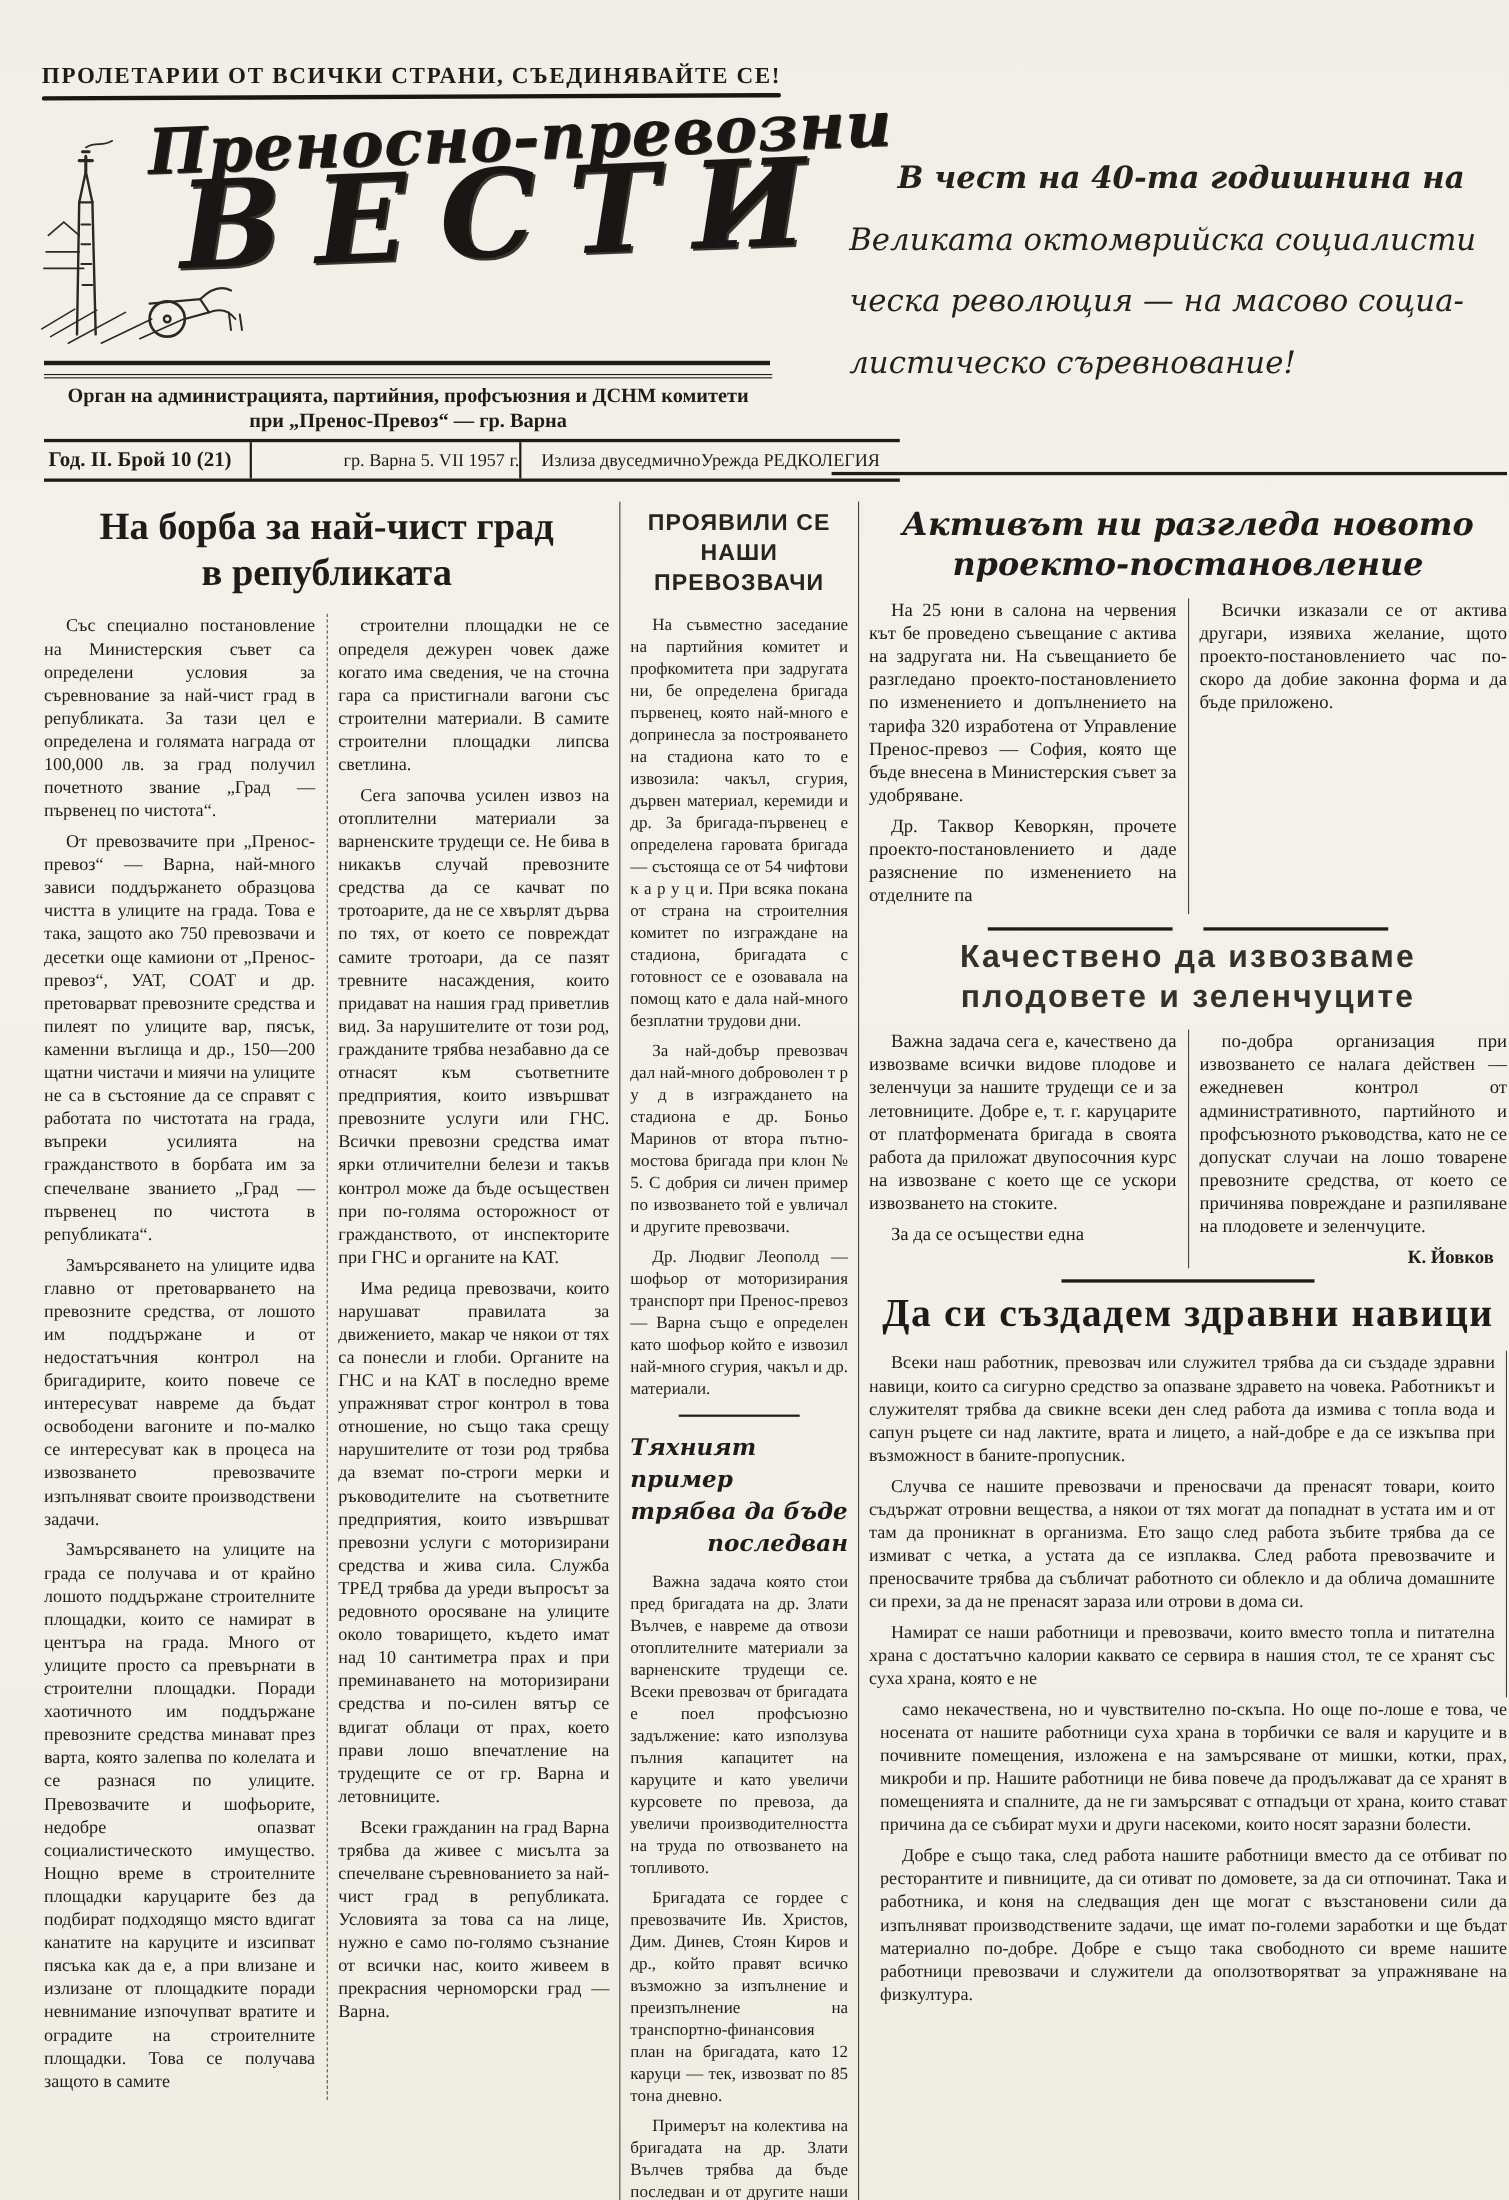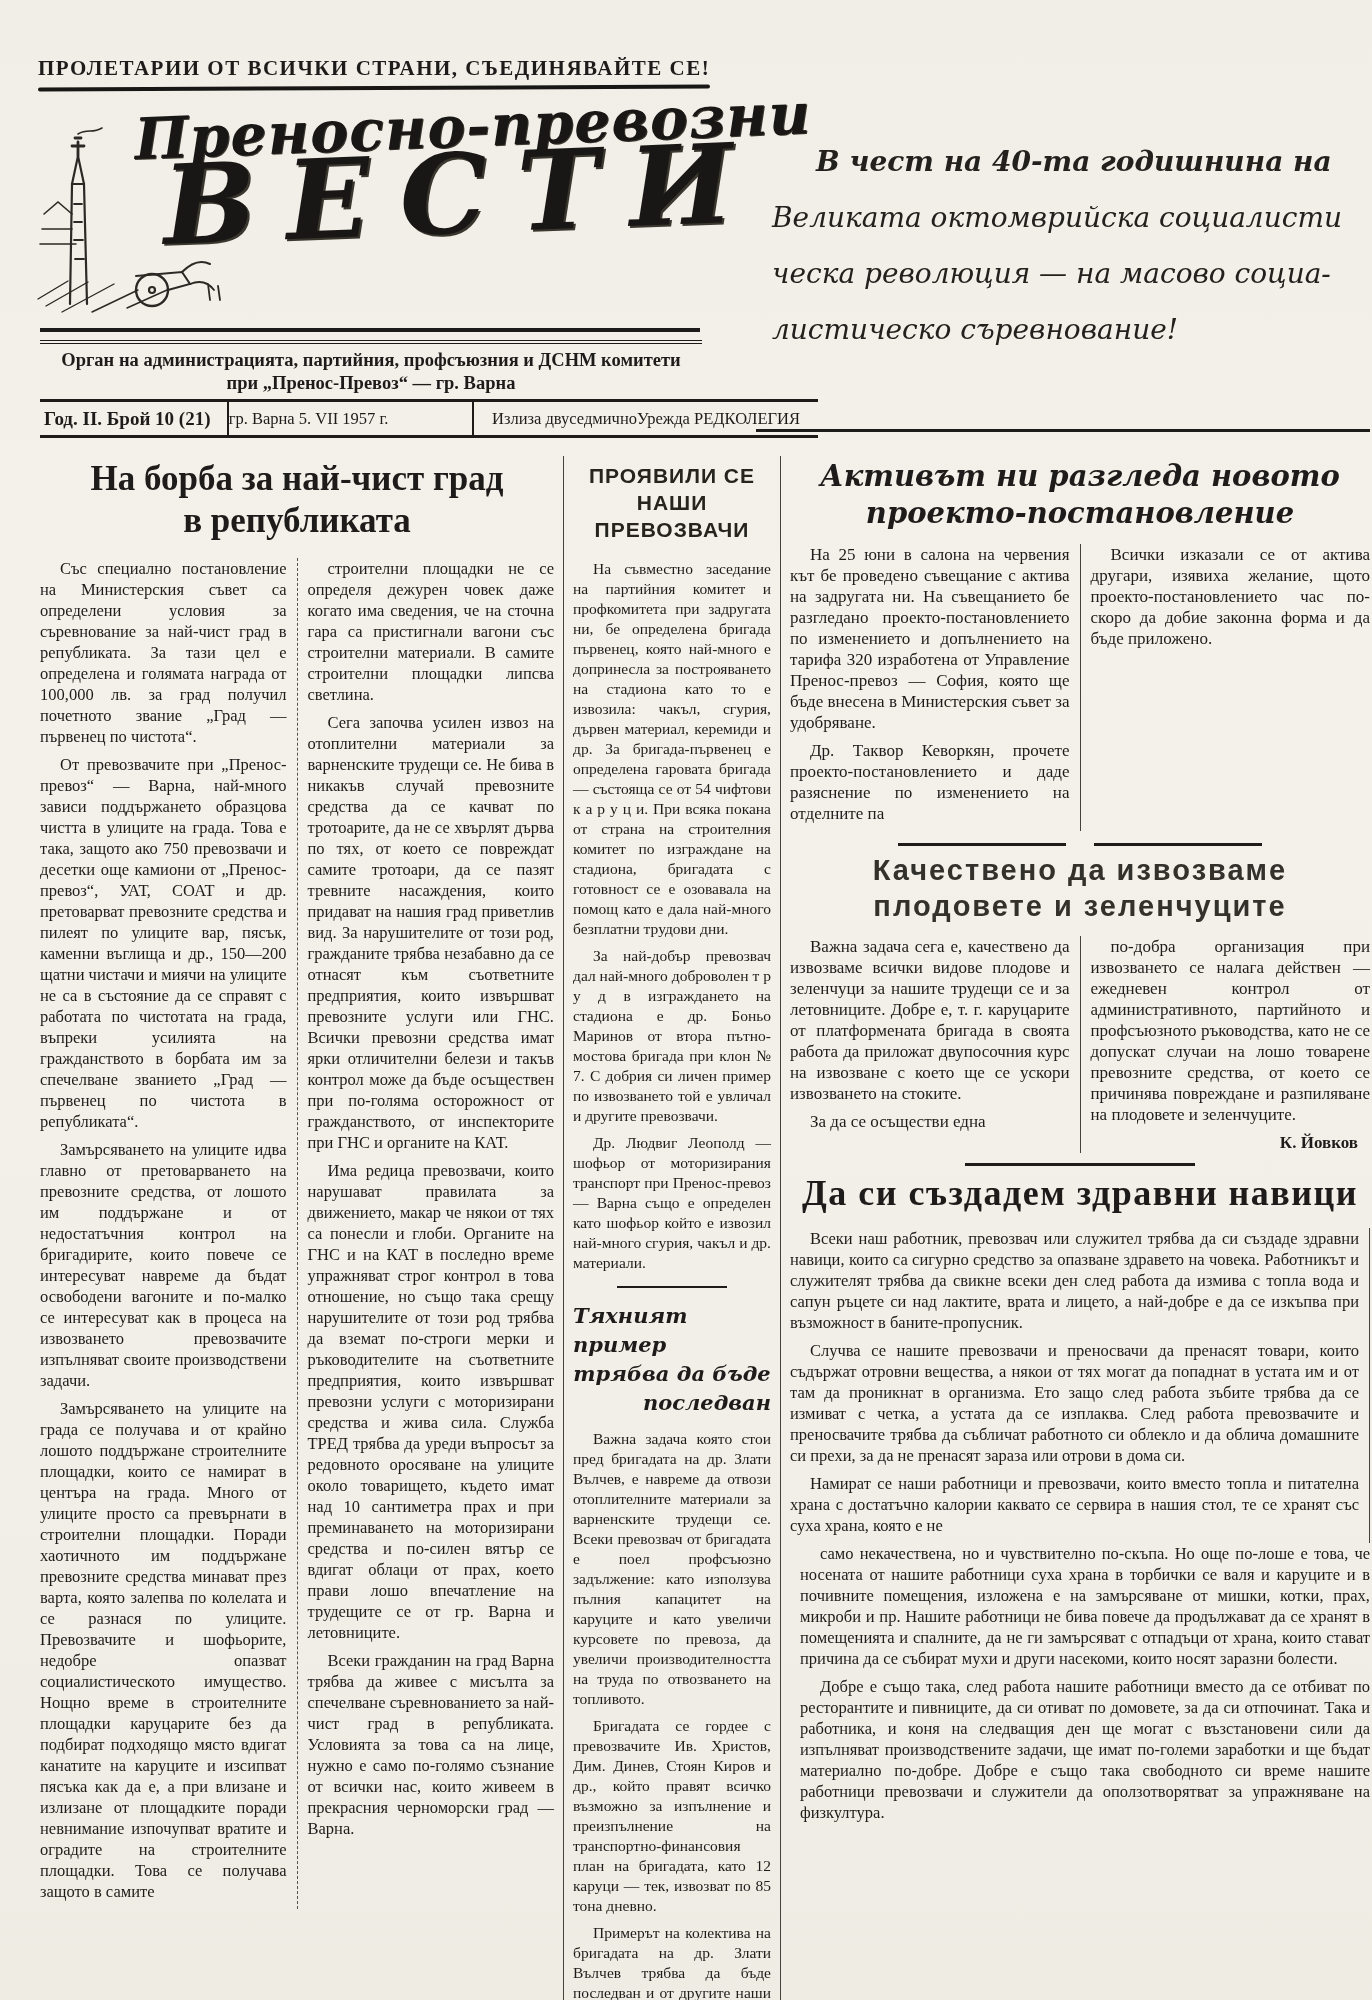--- a/index.html
+++ b/index.html
@@ -28,21 +28,21 @@
     font-size:28px; line-height:56px; color:#23211e; font-family:"DejaVu Serif",serif;}
   .honor div:first-child{padding-left:44px;font-weight:bold;}
   .mast-rule{position:absolute; top:328px; left:40px; width:660px; height:4px; background:#1d1c1a;}
   .org{position:absolute; top:340px; left:40px; width:662px; border-top:4px double #1d1c1a;
     padding-top:5px; text-align:center; font-weight:bold; font-size:18.5px; line-height:23px;}
   .date-bar{position:absolute; top:399px; left:40px; width:778px; height:33px;
     display:flex; align-items:center; border-top:3px solid #1d1c1a; border-bottom:3px solid #1d1c1a;
     font-size:16.5px;}
   .date-bar .sep{width:2px; align-self:stretch; background:#1d1c1a;}
   .db-issue{width:196px; font-weight:bold; font-size:19px; padding-left:4px; white-space:nowrap;}
-  .db-place{width:261px; text-align:left; white-space:nowrap;}
+  .db-place{width:261px; text-align:right; white-space:nowrap;}
   .db-rest{flex:1; display:flex; justify-content:space-between; padding:0 18px; white-space:nowrap;}
   .right-rule{position:absolute; top:429px; left:756px; width:614px; height:3px; background:#1d1c1a;}
   
   .content{position:absolute; top:456px; left:40px; width:1330px; height:1545px; display:flex;justify-content:flex-end;}
   .content p{margin:0 0 7px; text-indent:20px; text-align:justify; overflow-wrap:break-word;}
   .vdiv{width:1px; background:#45423c; margin:0 9px;}
   
   .art-clean{width:514px; flex:none;}
   .clean-title{font-size:35px; font-weight:bold; text-align:center; line-height:42px; margin:2px 0 16px;}
   .clean-cols{display:flex; font-size:16.5px; line-height:21px;}
@@ -161,21 +161,21 @@
     </section>
 
     <div class="vdiv"></div>
 
     <section class="art-transp">
       <h2 class="transp-title">
         <div>ПРОЯВИЛИ СЕ НАШИ</div>
         <div>ПРЕВОЗВАЧИ</div>
       </h2>
       <p>На съвместно заседание на партийния комитет и профкомитета при задругата ни, бе определена бригада първенец, която най-много е допринесла за построяването на стадиона като то е извозила: чакъл, сгурия, дървен материал, керемиди и др. За бригада-първенец е определена гаровата бригада — състояща се от 54 чифтови к а р у ц и. При всяка покана от страна на строителния комитет по изграждане на стадиона, бригадата с готовност се е озовавала на помощ като е дала най-много безплатни трудови дни.</p>
-      <p>За най-добър превозвач дал най-много доброволен т р у д  в  изграждането на стадиона е др. Боньо Маринов от втора пътно-мостова бригада при клон № 7. С добрия си личен пример по извозването той е увличал и другите превозвачи.</p>
+      <p>За най-добър превозвач дал най-много доброволен т р у д  в  изграждането на стадиона е др. Боньо Маринов от втора пътно-мостова бригада при клон № 5. С добрия си личен пример по извозването той е увличал и другите превозвачи.</p>
       <p>Др. Людвиг Леополд — шофьор от моторизирания транспорт при Пренос-превоз — Варна също е определен като шофьор който е извозил най-много сгурия, чакъл и др. материали.</p>
       <div class="mid-rule"></div>
       <div class="transp-sub">
         <div class="s1">Тяхният пример</div>
         <div class="s2">трябва да бъде</div>
         <div class="s3">последван</div>
       </div>
       <p>Важна задача която стои пред бригадата на др. Злати Вълчев, е навреме да отвози отоплителните материали за варненските трудещи се. Всеки превозвач от бригадата е поел профсъюзно задължение: като използува пълния капацитет на каруците и като увеличи курсовете по превоза, да увеличи производителността на труда по отвозването на топливото.</p>
       <p>Бригадата се гордее с превозвачите Ив. Христов, Дим. Динев, Стоян Киров и др., който правят всичко възможно за изпълнение и преизпълнение на транспортно-финансовия план на бригадата, като 12 каруци — тек, извозват по 85 тона дневно.</p>
       <p>Примерът на колектива на бригадата на др. Злати Вълчев трябва да бъде последван и от другите наши бригади.</p>

